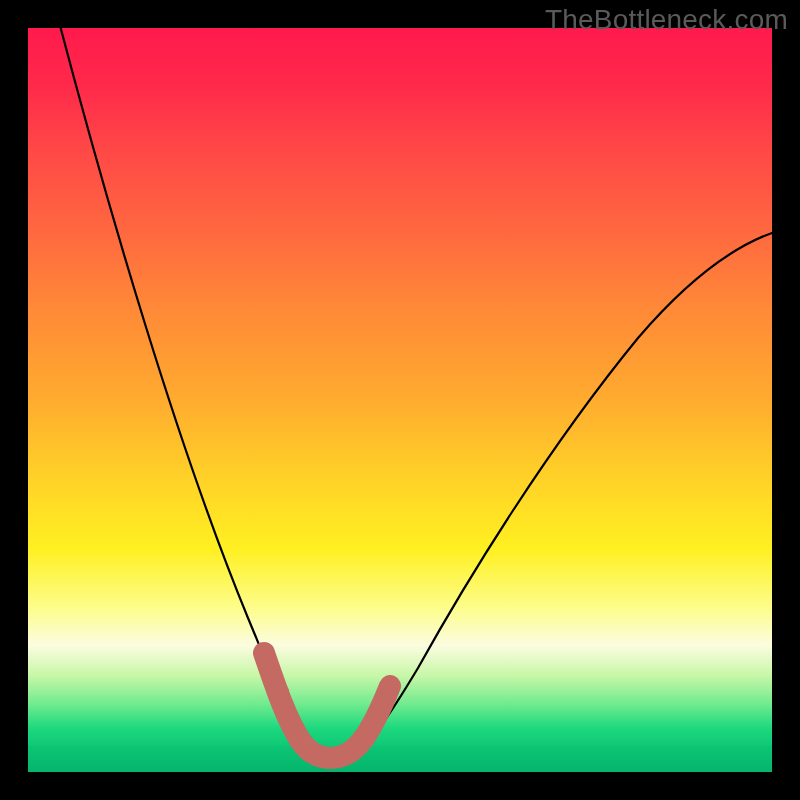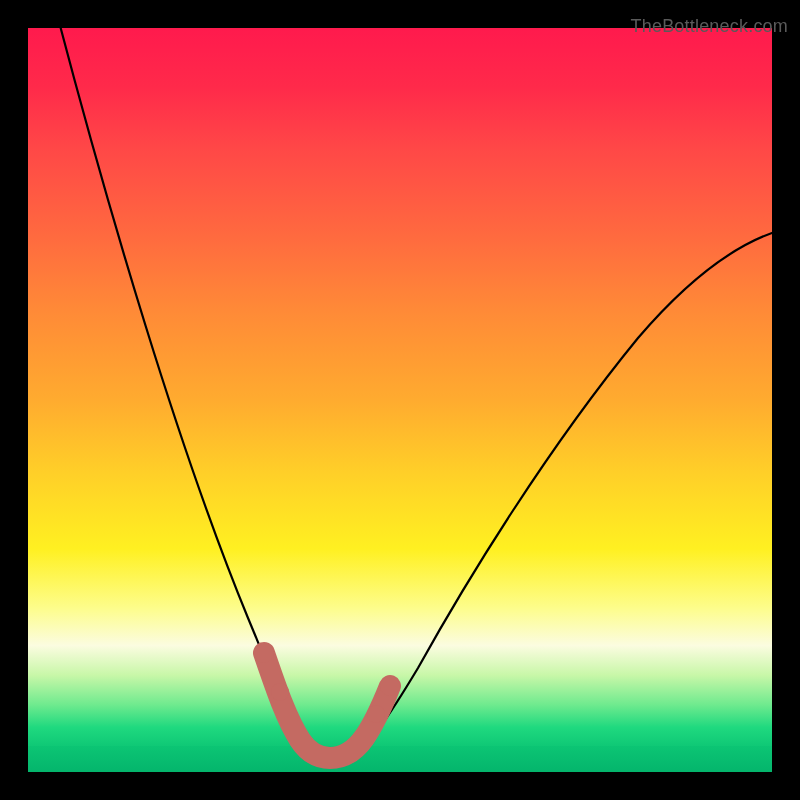--- a/index.html
+++ b/index.html
@@ -38,24 +38,24 @@
       #fbfce0 83%,
       #c8f7a8 87%,
       #6eea8e 91%,
       #1fd97f 94%,
       #0cc574 97%,
       #04b56c 100%
     );
   }
   .watermark {
     position: absolute;
-    top: 16px;
+    top: 4px;
     right: 12px;
     color: #5a5a5a;
-    font-size: 18px;
+    font-size: 28px;
     letter-spacing: 0.2px;
     z-index: 5;
   }
   svg.curve {
     position: absolute;
     top: 0;
     left: 0;
     width: 744px;
     height: 744px;
     overflow: visible;

